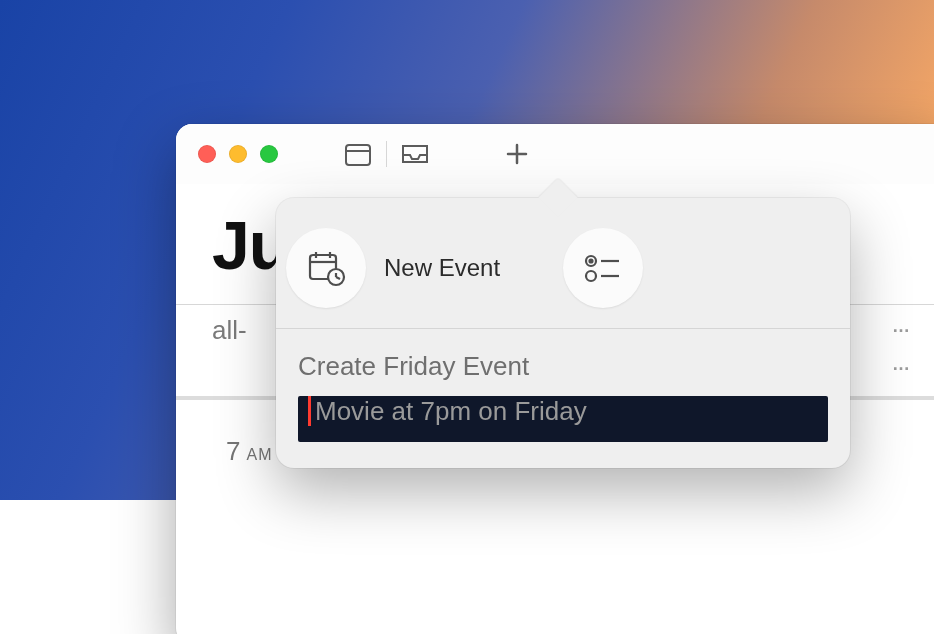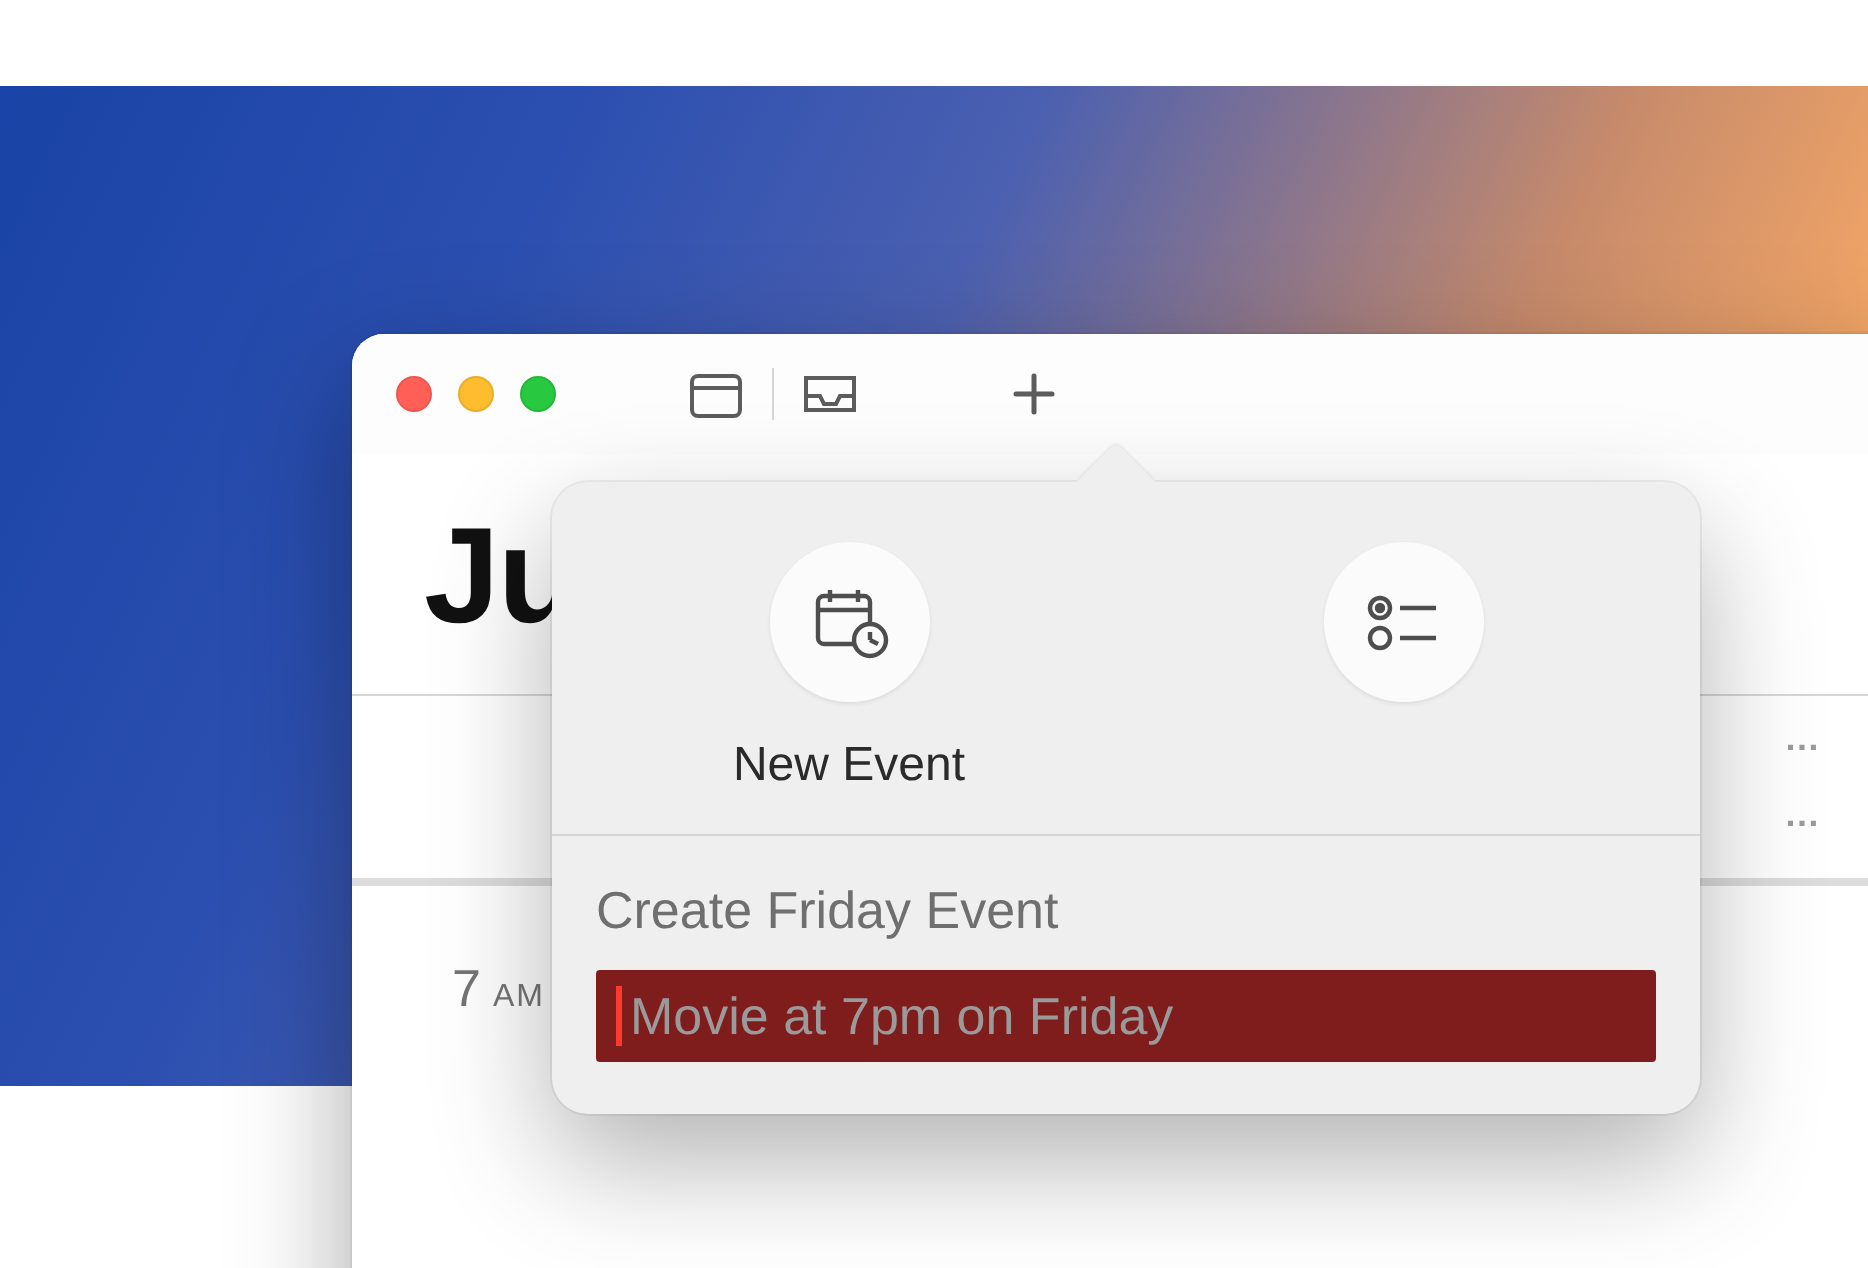--- a/index.html
+++ b/index.html
@@ -1,21 +1,20 @@
 <!DOCTYPE html>
 <html><head>
 <meta charset="utf-8">
 <style>
   * { box-sizing: border-box; margin: 0; padding: 0; }
   html, body { width: 934px; height: 634px; overflow: hidden; font-family: -apple-system, "Helvetica Neue", Arial, sans-serif; }
   .desktop {
     width: 934px; height: 500px;
     background: linear-gradient(115deg, #1943a6 0%, #2b4fb0 25%, #4b60b0 45%, #c68a6b 70%, #f2a566 85%, #f6b57a 100%);
     position: relative;
-    margin-top: 43px;
   }
   .window {
     position: absolute;
     left: 176px; top: 124px;
     width: 780px; height: 520px;
     background: #ffffff;
     border-radius: 16px;
     box-shadow: 0 22px 60px rgba(0,0,0,0.35), 0 0 0 1px rgba(0,0,0,0.05);
     overflow: hidden;
   }
@@ -88,38 +87,38 @@
     content:"";
     position:absolute;
     top:-14px; left:268px;
     width:28px; height:28px;
     background:#efefef;
     transform: rotate(45deg);
     border-top-left-radius:4px;
     box-shadow: -1px -1px 1px rgba(0,0,0,0.05);
   }
   .pop-top { display:flex; justify-content:space-around; padding:30px 10px 20px 10px; }
-  .pop-opt { display:flex; flex-direction:column; align-items:center; gap:18px; width:50%; }
+  .pop-opt { display:flex; flex-direction:row; align-items:center; gap:18px; width:50%; }
   .pop-circle {
     width:80px; height:80px; border-radius:50%;
     background:#fbfbfb;
     display:flex; align-items:center; justify-content:center;
     box-shadow: 0 1px 2px rgba(0,0,0,0.08);
     color:#4e4e4e;
   }
   .pop-label { font-size:24px; color:#2b2b2b; font-weight:500; }
   .pop-sep { height:1px; background:#d5d5d5; margin:0; }
   .pop-bottom { padding: 22px 22px 26px 22px; }
   .pop-section-title { font-size:26px; color:#6f6f6f; margin-bottom:14px; }
   .quick-input {
     position:relative;
-    background:#7f1d1d;
+    background:#0f172a;
     border-radius:2px;
     height:46px;
-    display:flex; align-items:center;
+    display:flex; align-items:flex-start;
     padding:0 10px;
   }
   .caret { width:3px; height:30px; background:#ff3b30; margin-right:4px; }
   .placeholder { font-size:26px; color:#9a9a9a; font-weight:500; }
 </style>
 </head>
 <body>
 
 <div class="desktop">
 
@@ -151,20 +150,21 @@
             <line x1="3" y1="12" x2="21" y2="12"></line>
           </svg>
         </div>
       </div>
     </div>
 
     <div class="content">
       <div class="month">Ju</div>
 
       <div class="allday-row">
+        <div class="allday-label">all-</div>
         <div class="allday-right">
           <div class="pill one">…</div>
 
           <div class="pill two">…</div>
         </div>
       </div>
 
       <div class="hr"></div>
 
       <div class="time-row">

